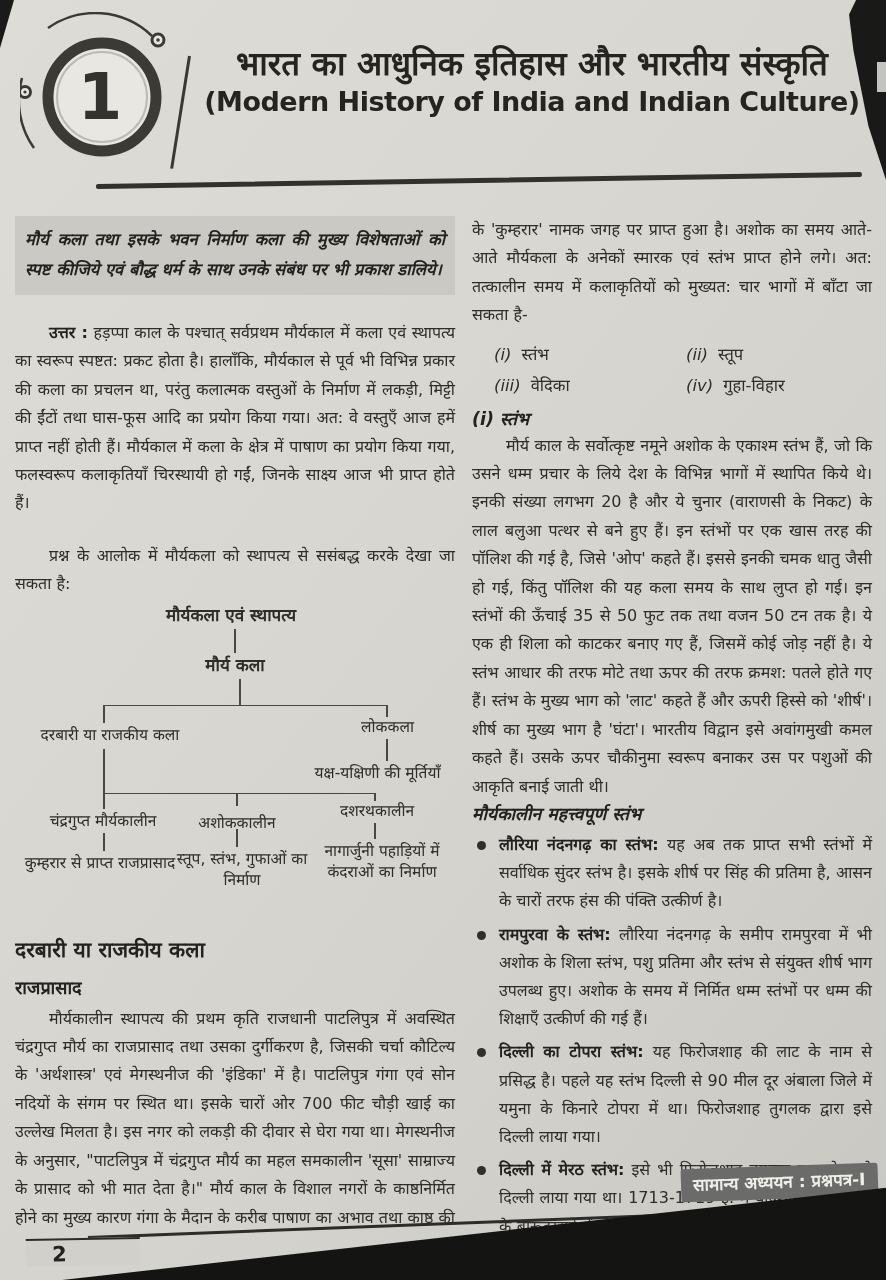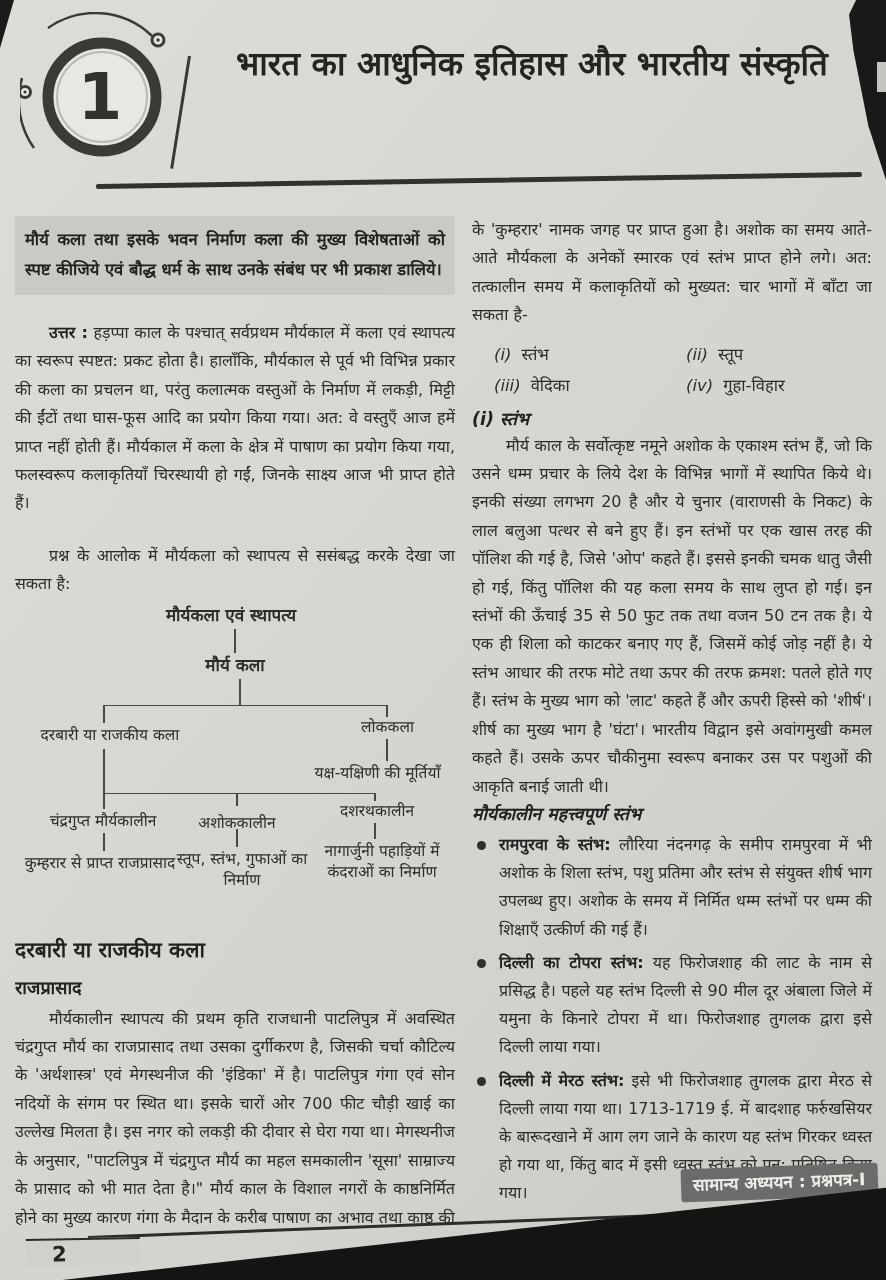--- a/index.html
+++ b/index.html
@@ -26,21 +26,21 @@
   .titles h1{margin:0;font-size:33px;line-height:1.2;font-weight:700;color:#262420;}
   .titles h2{margin:2px 0 0;font-size:27px;line-height:1.15;font-weight:700;color:#262420;letter-spacing:-0.5px;}
   .hdr-rule{position:absolute;left:96px;top:184px;width:766px;height:5px;background:#33312c;
             transform:rotate(-0.9deg);transform-origin:left center;border-radius:2px;}
   
   .cols{position:absolute;top:216px;left:15px;width:858px;height:1014px;overflow:hidden;}
   .col{position:absolute;top:0;text-align:justify;font-size:16px;}
   .col-left{left:0;width:440px;}
   .col-right{left:457px;width:400px;}
   .qbox{background:#cbc9c3;padding:9px 10px 10px;font-weight:700;font-size:16.5px;
-        line-height:30px;color:#232220;}
+        line-height:30px;color:#232220;font-style:italic;}
   p.para{margin:24px 0 0;line-height:28.4px;text-indent:34px;}
   p.nomargin{margin-top:6px;}
   strong{color:#232220;}
   
   .diagram{position:relative;height:314px;margin-top:6px;font-size:15.5px;line-height:21px;text-align:center;}
   .dline{position:absolute;background:#4a4842;}
   .dl-v{width:1.5px;}
   .dl-h{height:1.5px;}
   .dlabel{position:absolute;}
   .d-root{left:56px;top:0;width:320px;font-size:17px;font-weight:600;}
@@ -89,20 +89,21 @@
         <circle cx="138" cy="28" r="6" fill="#e9e7e2" stroke="#3c3a35" stroke-width="3"></circle>
         <circle cx="138" cy="28" r="1.8" fill="#3c3a35"></circle>
         <circle cx="5" cy="80" r="5.5" fill="#e9e7e2" stroke="#3c3a35" stroke-width="3"></circle>
         <circle cx="5" cy="80" r="1.6" fill="#3c3a35"></circle>
       </svg>
       <span class="chapter-num">1</span>
     </div>
     <div class="slash"></div>
     <div class="titles">
       <h1>भारत का आधुनिक इतिहास और भारतीय संस्कृति</h1>
+      <h2>(Modern History of India and Indian Culture)</h2>
     </div>
     <div class="hdr-rule"></div>
   </div>
 
   <div class="cols">
 
     <section class="col col-left">
       <div class="qbox">
         <span>मौर्य कला तथा इसके भवन निर्माण कला की मुख्य विशेषताओं को स्पष्ट कीजिये एवं बौद्ध धर्म के साथ उनके संबंध पर भी प्रकाश डालिये।</span>
       </div>
@@ -151,20 +152,21 @@
         <span class="cat"><span class="rn">(iii)</span><span>वेदिका</span></span>
         <span class="cat"><span class="rn">(iv)</span><span>गुहा-विहार</span></span>
       </div>
 
       <h4 class="ih">(i) स्तंभ</h4>
       <p class="para" style="margin-top:2px;">मौर्य काल के सर्वोत्कृष्ट नमूने अशोक के एकाश्म स्तंभ हैं, जो कि उसने धम्म प्रचार के लिये देश के विभिन्न भागों में स्थापित किये थे। इनकी संख्या लगभग 20 है और ये चुनार (वाराणसी के निकट) के लाल बलुआ पत्थर से बने हुए हैं। इन स्तंभों पर एक खास तरह की पॉलिश की गई है, जिसे 'ओप' कहते हैं। इससे इनकी चमक धातु जैसी हो गई, किंतु पॉलिश की यह कला समय के साथ लुप्त हो गई। इन स्तंभों की ऊँचाई 35 से 50 फुट तक तथा वजन 50 टन तक है। ये एक ही शिला को काटकर बनाए गए हैं, जिसमें कोई जोड़ नहीं है। ये स्तंभ आधार की तरफ मोटे तथा ऊपर की तरफ क्रमश: पतले होते गए हैं। स्तंभ के मुख्य भाग को 'लाट' कहते हैं और ऊपरी हिस्से को 'शीर्ष'। शीर्ष का मुख्य भाग है 'घंटा'। भारतीय विद्वान इसे अवांगमुखी कमल कहते हैं। उसके ऊपर चौकीनुमा स्वरूप बनाकर उस पर पशुओं की आकृति बनाई जाती थी।</p>
 
       <h4 class="ih" style="margin-top:0;">मौर्यकालीन महत्त्वपूर्ण स्तंभ</h4>
 
       <ul class="bullets">
+        <li><span class="dot"></span><strong>लौरिया नंदनगढ़ का स्तंभ:</strong> <span>यह अब तक प्राप्त सभी स्तंभों में सर्वाधिक सुंदर स्तंभ है। इसके शीर्ष पर सिंह की प्रतिमा है, आसन के चारों तरफ हंस की पंक्ति उत्कीर्ण है।</span></li>
         <li><span class="dot"></span><strong>रामपुरवा के स्तंभ:</strong> <span>लौरिया नंदनगढ़ के समीप रामपुरवा में भी अशोक के शिला स्तंभ, पशु प्रतिमा और स्तंभ से संयुक्त शीर्ष भाग उपलब्ध हुए। अशोक के समय में निर्मित धम्म स्तंभों पर धम्म की शिक्षाएँ उत्कीर्ण की गई हैं।</span></li>
         <li><span class="dot"></span><strong>दिल्ली का टोपरा स्तंभ:</strong> <span>यह फिरोजशाह की लाट के नाम से प्रसिद्ध है। पहले यह स्तंभ दिल्ली से 90 मील दूर अंबाला जिले में यमुना के किनारे टोपरा में था। फिरोजशाह तुगलक द्वारा इसे दिल्ली लाया गया।</span></li>
         <li><span class="dot"></span><strong>दिल्ली में मेरठ स्तंभ:</strong> <span>इसे भी फिरोजशाह तुगलक द्वारा मेरठ से दिल्ली लाया गया था। 1713-1719 ई. में बादशाह फर्रुखसियर के बारूदखाने में आग लग जाने के कारण यह स्तंभ गिरकर ध्वस्त हो गया था, किंतु बाद में इसी ध्वस्त स्तंभ को पुन: प्रतिष्ठित किया गया।</span></li>
       </ul>
     </section>
   </div>
 
   <span class="ftr-badge">सामान्य अध्ययन : प्रश्नपत्र-I</span>
   <div class="ftr-rule"></div>
   <span class="pageno">2</span>

